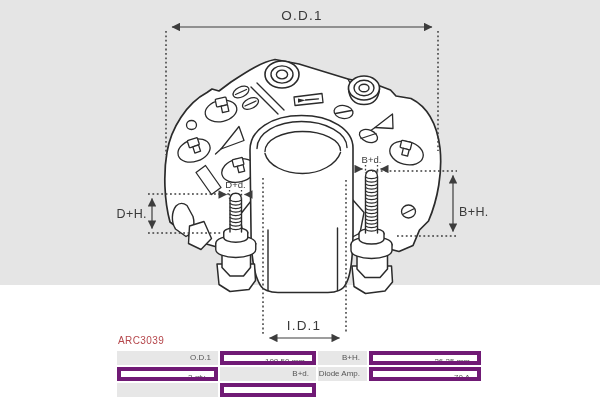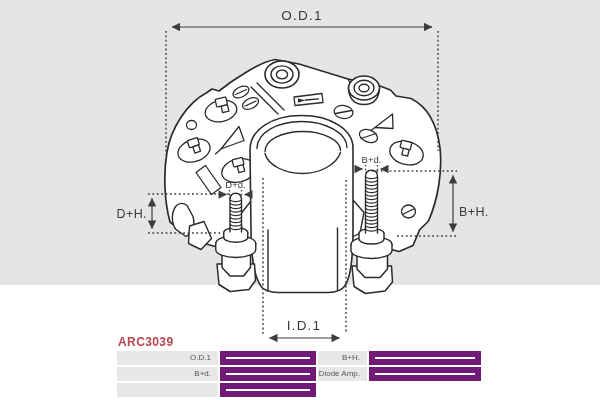--- a/index.html
+++ b/index.html
@@ -3,25 +3,25 @@
 <meta charset="utf-8">
 <style>
   html,body{margin:0;padding:0;background:#fff;}
   body{width:600px;height:400px;font-family:"Liberation Sans",sans-serif;overflow:hidden;}
   .stage{position:relative;width:600px;height:285px;background:#e5e5e5;padding-left:8px;}
   .stage svg{position:absolute;left:0;top:0;}
   svg text{font-family:"Liberation Sans",sans-serif;fill:#3a3a3a;}
   .dim-big{font-size:13.5px;letter-spacing:1.2px;}
   .dim-mid{font-size:12.5px;letter-spacing:.4px;}
   .dim-small{font-size:9.5px;}
-  .part-number{position:absolute;left:118px;top:335px;font-size:12px;font-weight:bold;color:#b5464b;letter-spacing:.4px;cursor:pointer;}
+  .part-number{position:absolute;left:118px;top:335px;font-size:10px;font-weight:normal;color:#b5464b;letter-spacing:.4px;cursor:pointer;}
   .spec-table{position:absolute;left:117px;top:351px;display:grid;grid-template-columns:101px 96px 49px 112px;column-gap:2px;row-gap:2px;grid-auto-rows:14px;font-size:8px;color:#555;}
   .cell{height:14px;line-height:14px;text-align:right;padding-right:7px;box-sizing:border-box;overflow:hidden;white-space:nowrap;}
   .cell.label{background:#e7e7e7;}
-  .cell.value{background:#fff;border:6px solid #701a75;}
+  .cell.value{background:#fff;border:4px solid #701a75;}
 </style>
 </head>
 <body>
 
 <div class="stage">
 
   <svg width="600" height="400" viewBox="0 0 600 400">
     <defs>
       <marker id="ah" viewBox="0 0 10 10" refX="9.5" refY="5" markerWidth="8.5" markerHeight="7" orient="auto-start-reverse">
         <path d="M0,0L10,5L0,10Z" fill="#3d3d3d"></path>
@@ -181,22 +181,22 @@
   </svg>
 
   <div class="part-number">ARC3039</div>
 
   <div class="spec-table">
     <div class="cell label">O.D.1</div>
     <div class="cell value">108.50 mm</div>
     <div class="cell label">B+H.</div>
     <div class="cell value">26.25 mm</div>
 
+    <div class="cell value">3 qty.</div>
     <div class="cell label">B+d.</div>
-    <div class="cell value">M8X1.25 mm</div>
 
     <div class="cell label">Diode Amp.</div>
     <div class="cell value">70 A</div>
     <div class="cell label"></div>
     <div class="cell value"></div>
   </div>
 
 </div>
 
 </body></html>

